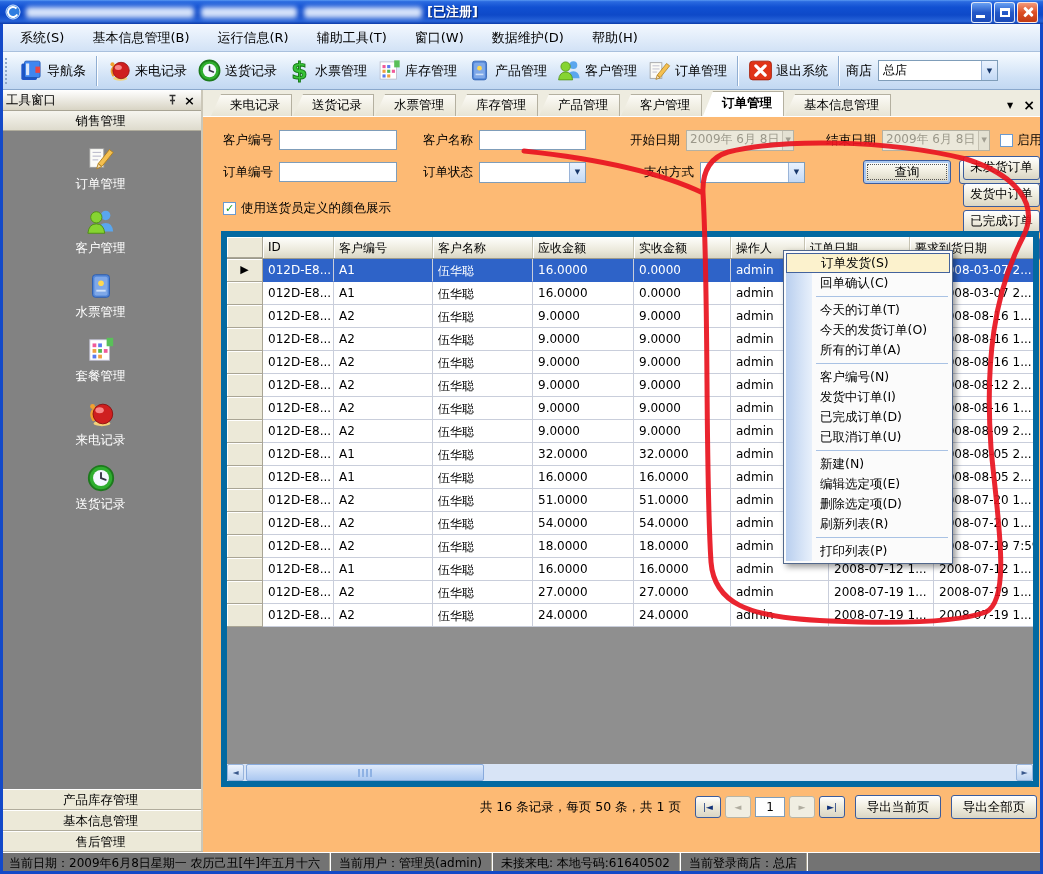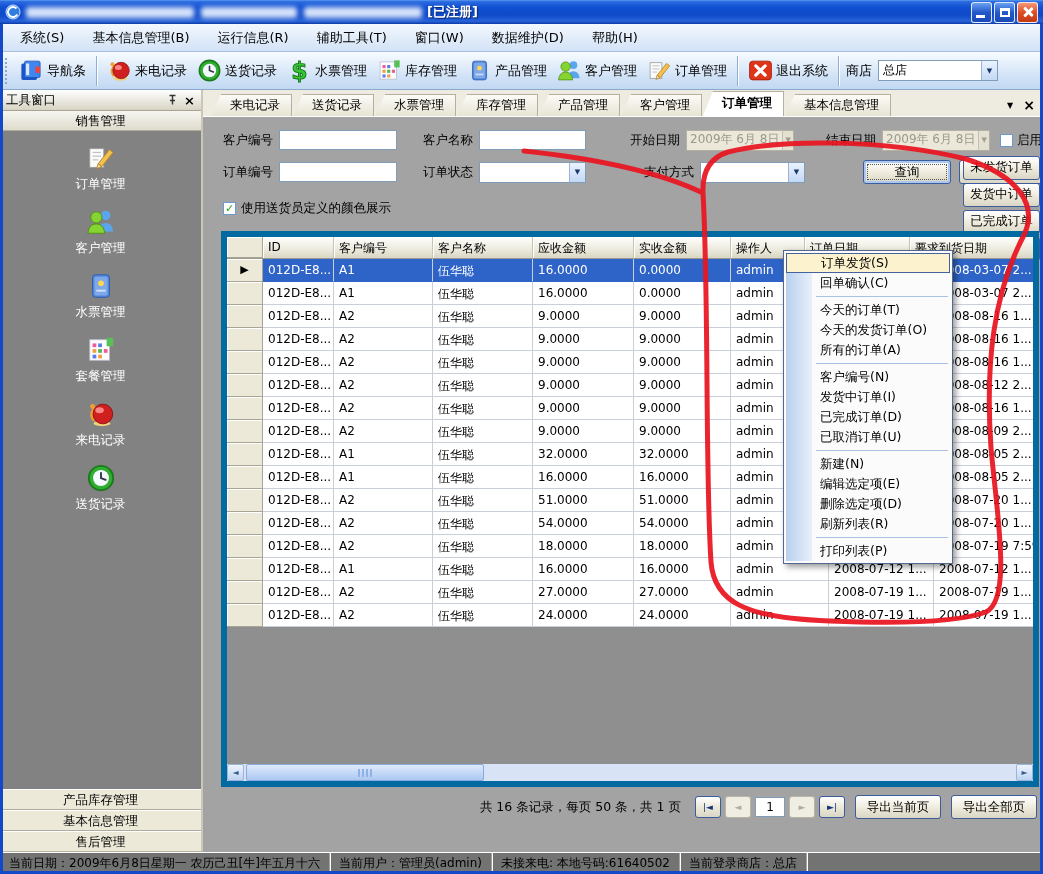--- a/index.html
+++ b/index.html
@@ -68,21 +68,21 @@
   
   .content{flex:1;display:flex;flex-direction:column;min-width:0;}
   .tabstrip{height:26px;display:flex;align-items:flex-end;padding:0 8px;background:#eeece0;}
   .tab{height:22px;line-height:22px;padding:0 12px 0 19px;margin-right:1px;font-size:12.5px;
     background:linear-gradient(#fdfcf8,#e7e4d4);clip-path:polygon(10px 0,100% 0,100% 100%,0 100%);
     box-shadow:inset 0 1px 0 #b4b0a0, inset -1px 0 0 #b4b0a0;}
   .tab.active{background:#fff;font-weight:bold;height:25px;line-height:24px;}
   .tabctl{margin-left:auto;display:flex;align-items:center;gap:10px;padding-bottom:6px;}
   .tab-dd{font-size:8px;} .tab-close{font-size:14px;font-weight:bold;line-height:10px;}
 
-  .page{flex:1;position:relative;background:#a3a3a3;border-top:1px solid #fff;min-height:0;}
+  .page{flex:1;position:relative;background:#fdba74;border-top:1px solid #fff;min-height:0;}
 
   
   .frow{position:absolute;left:0;right:0;display:flex;align-items:center;height:22px;}
   .frow1{top:12px;} .frow2{top:44px;} .frow3{top:78px;height:26px;}
   .flbl{font-size:12.5px;white-space:nowrap;}
   .fin{height:20px;border:1px solid #7f9db9;font-family:inherit;font-size:12px;padding:0 3px;}
   .w118{width:118px;} .w107{width:107px;}
   .ml20{margin-left:20px;} .mlg{margin-left:26px;} .mlg2{margin-left:44px;} .mlg3{margin-left:32px;} .mlg4{margin-left:58px;}
   .gap6{margin-left:6px;}
   .dcombo{display:inline-flex;width:108px;height:21px;margin-left:6px;

